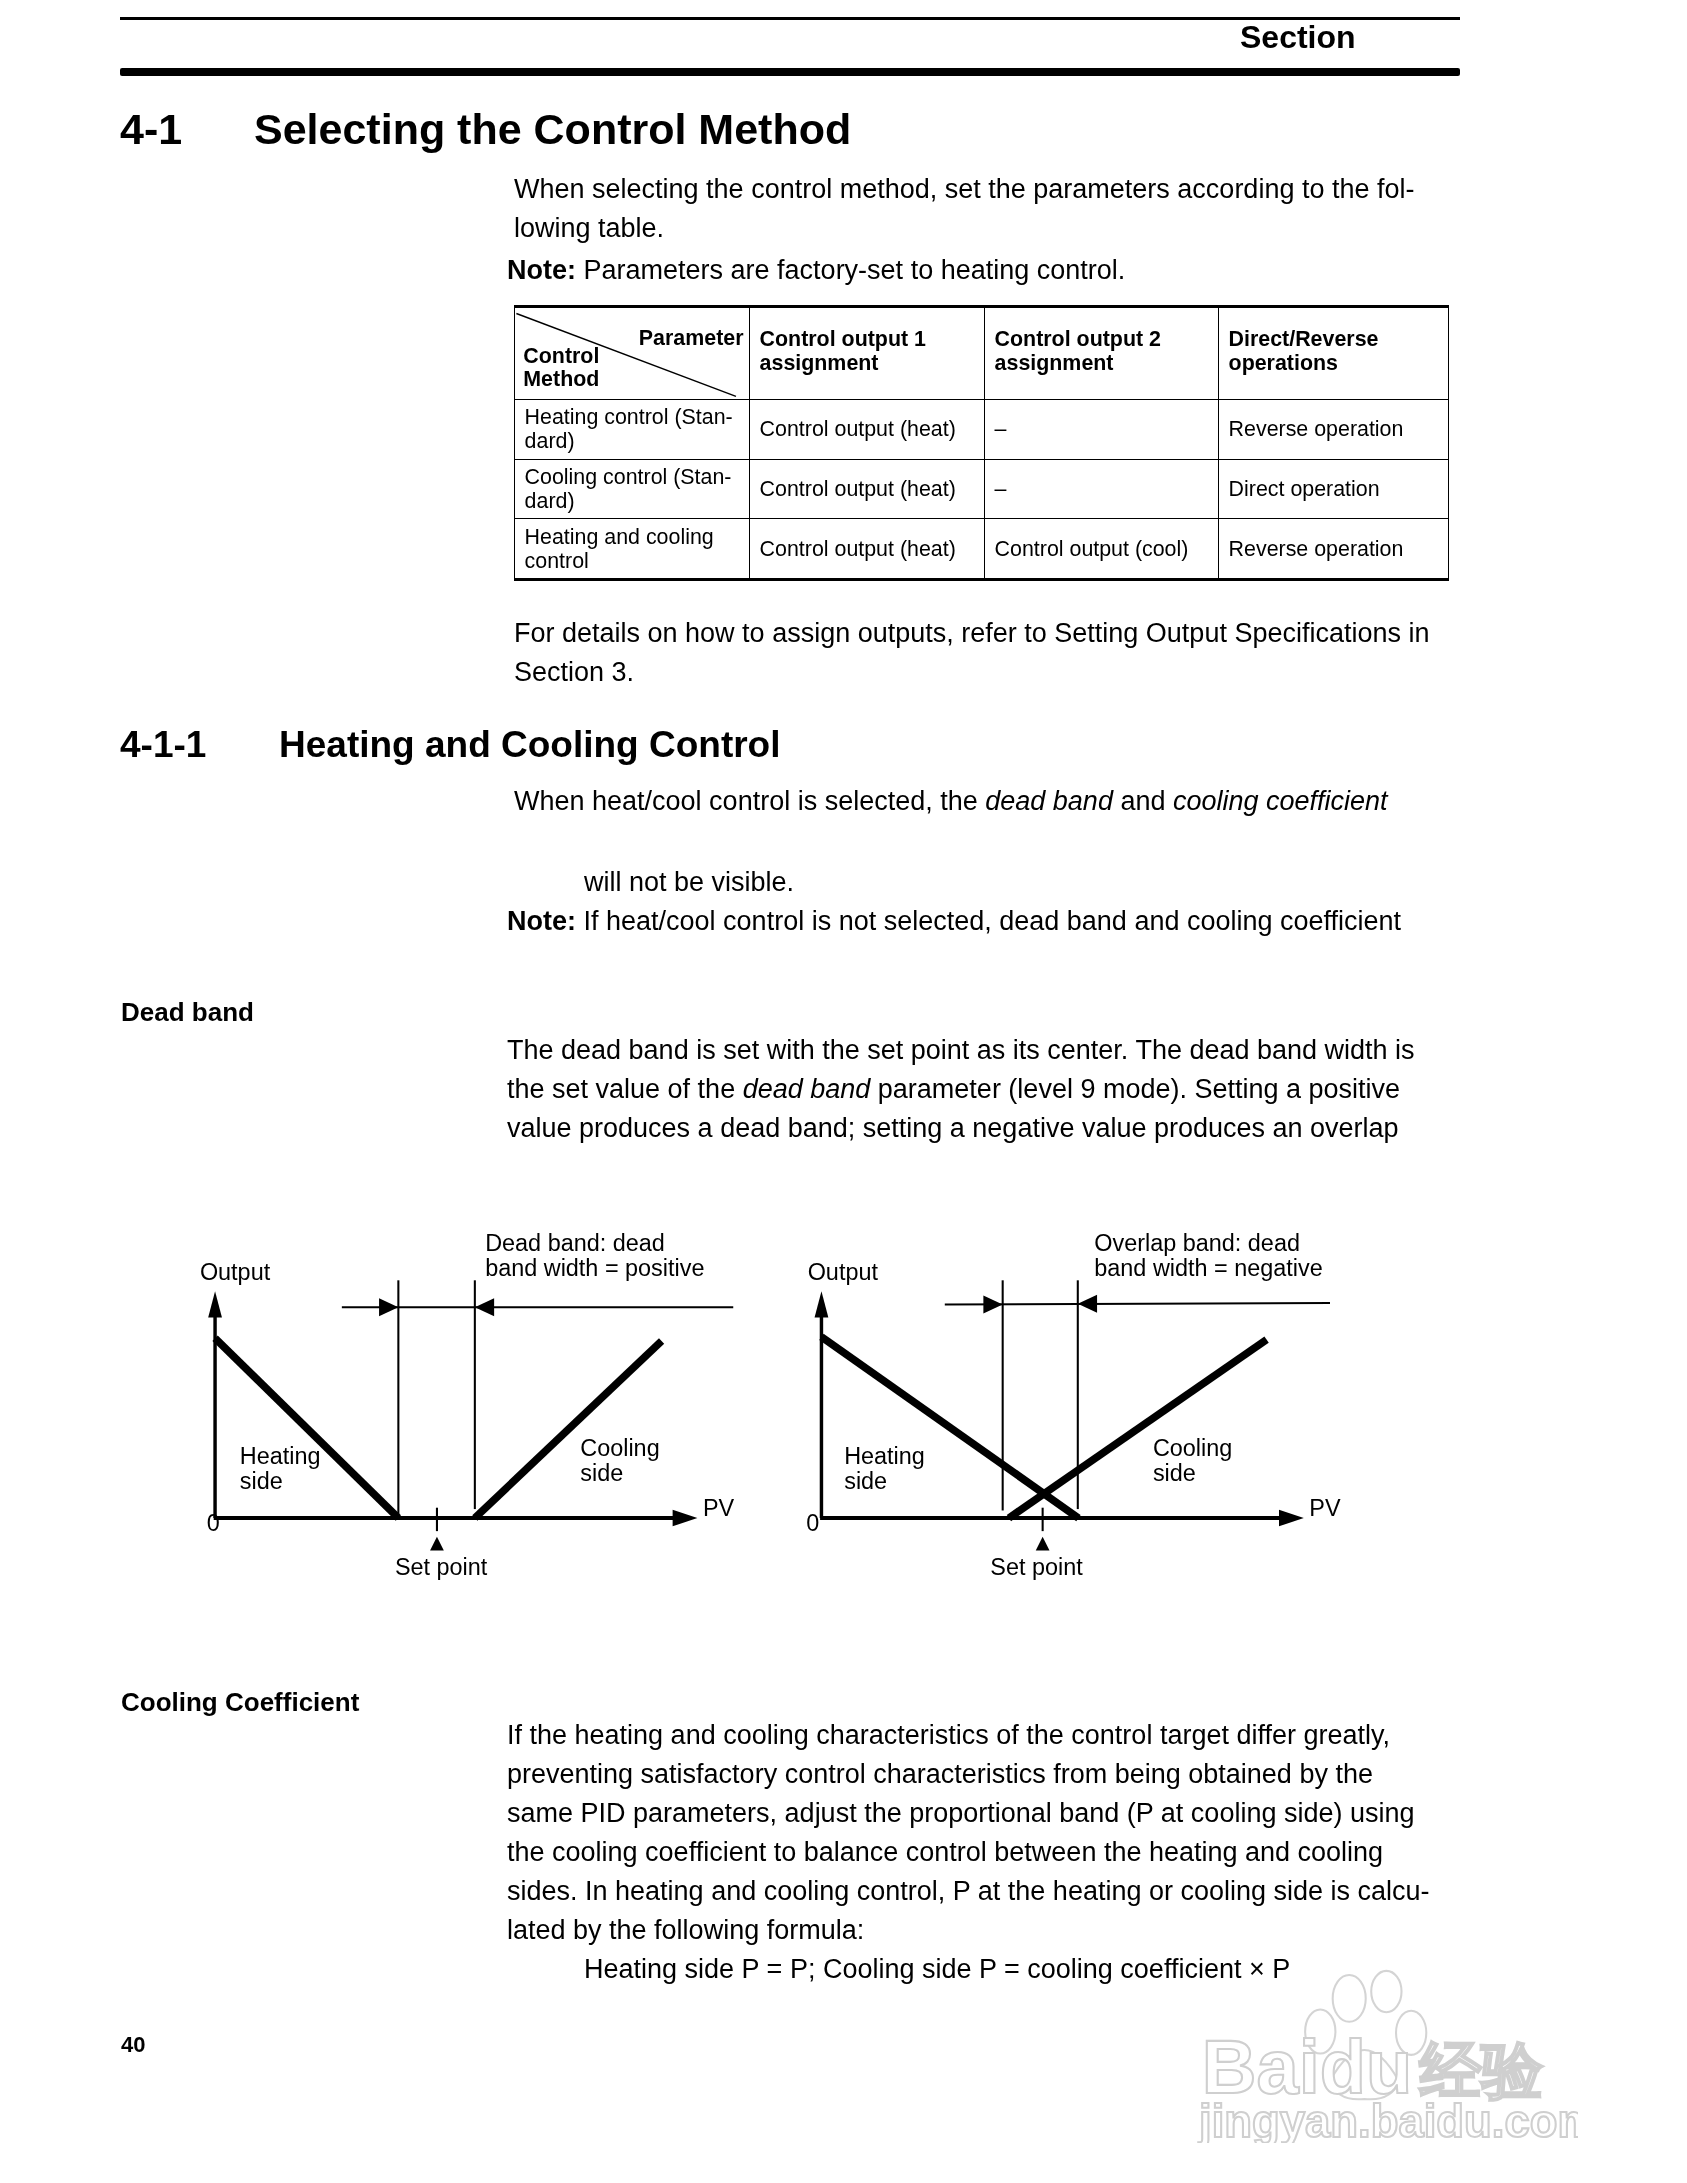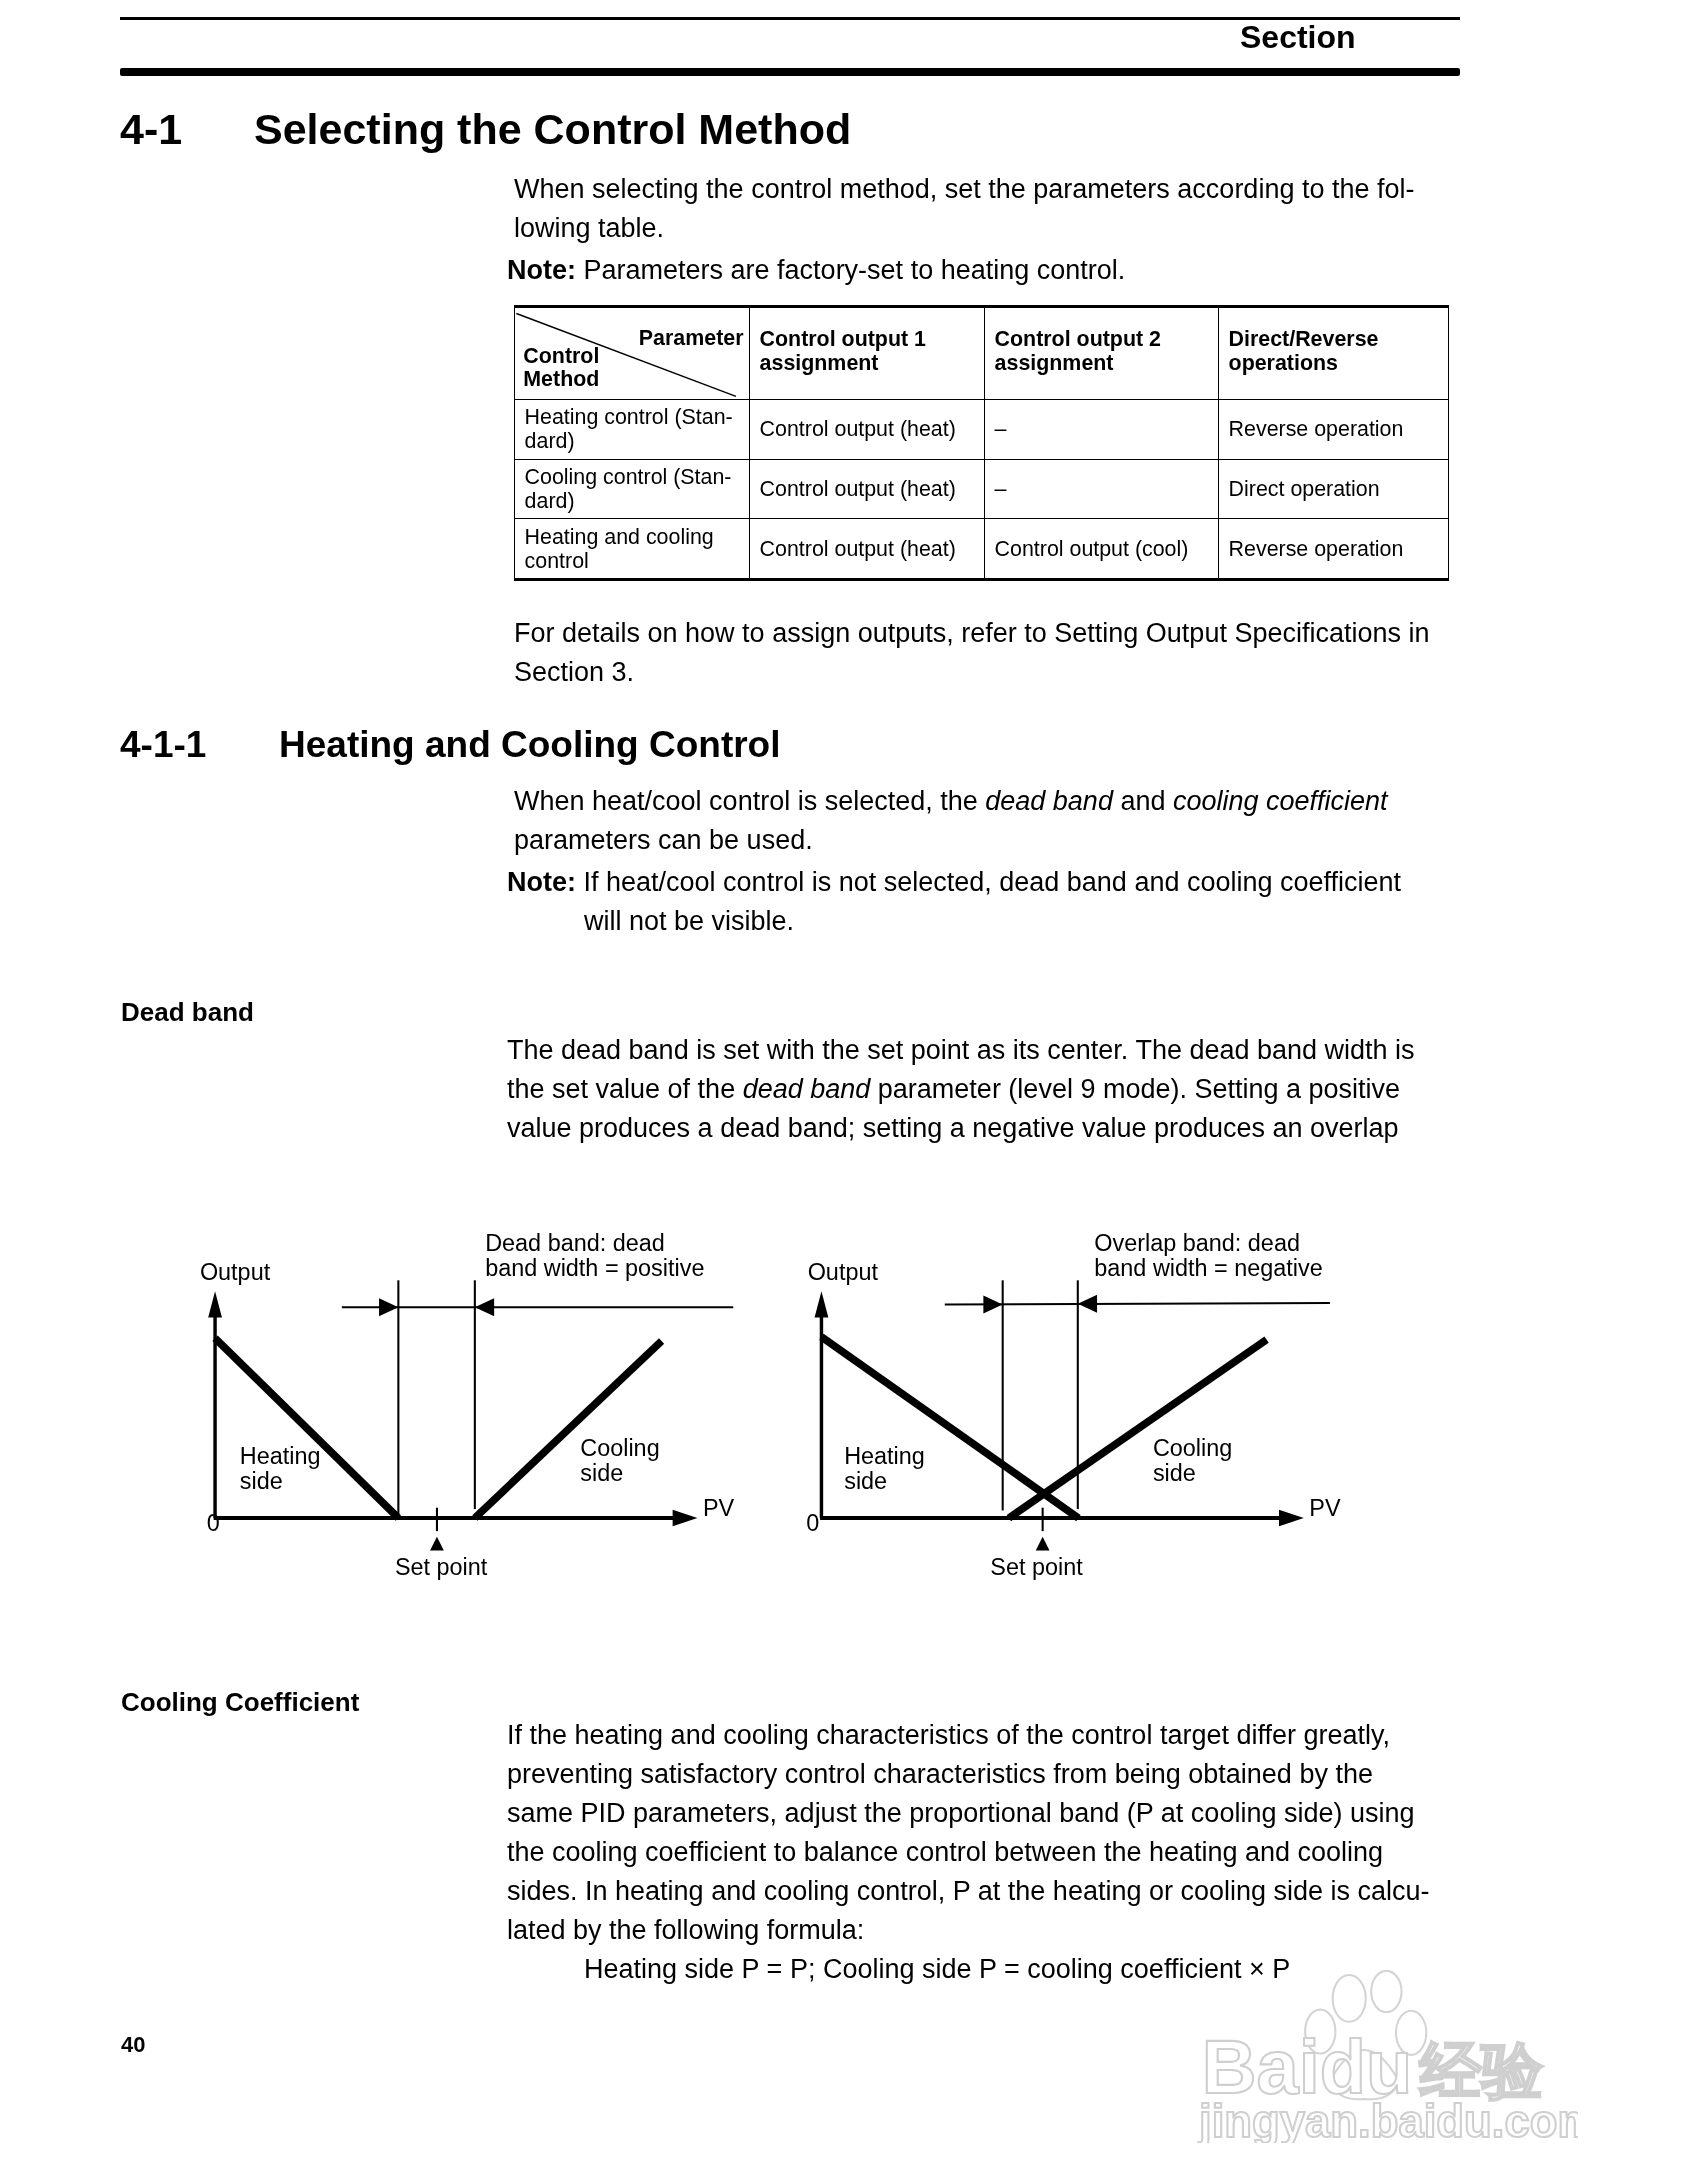--- a/index.html
+++ b/index.html
@@ -100,25 +100,24 @@
   <div>For details on how to assign outputs, refer to Setting Output Specifications in</div>
   <div>Section 3.</div>
 </div>
 
 <div class="h2" style="left:120px; top:724px;">
   <span style="display:inline-block; width:159px;">4-1-1</span><span>Heating and Cooling Control</span>
 </div>
 
 <div class="para" style="left:514px; top:782px;">
   <div><span>When heat/cool control is selected, the </span><i>dead band</i><span> and </span><i>cooling coefficient</i></div>
-  <div>parameters can be used.</div>
 </div>
 <div class="para" style="left:507px; top:863px; width:965px;">
+  <div style="padding-left:77px;">will not be visible.</div>
   <div><span class="note-label">Note:</span> <span>If heat/cool control is not selected, dead band and cooling coefficient</span></div>
-  <div style="padding-left:77px;">will not be visible.</div>
 </div>
 
 <div class="side-head" style="top:997px;">Dead band</div>
 <div class="para" style="left:507px; top:1031px; width:979px;">
   <div>The dead band is set with the set point as its center. The dead band width is</div>
   <div><span>the set value of the </span><i>dead band</i><span> parameter (level 9 mode). Setting a positive</span></div>
   <div>value produces a dead band; setting a negative value produces an overlap</div>
 </div>
 
 <svg class="diagram" width="1687" height="2183" viewBox="0 0 2448 3168">

